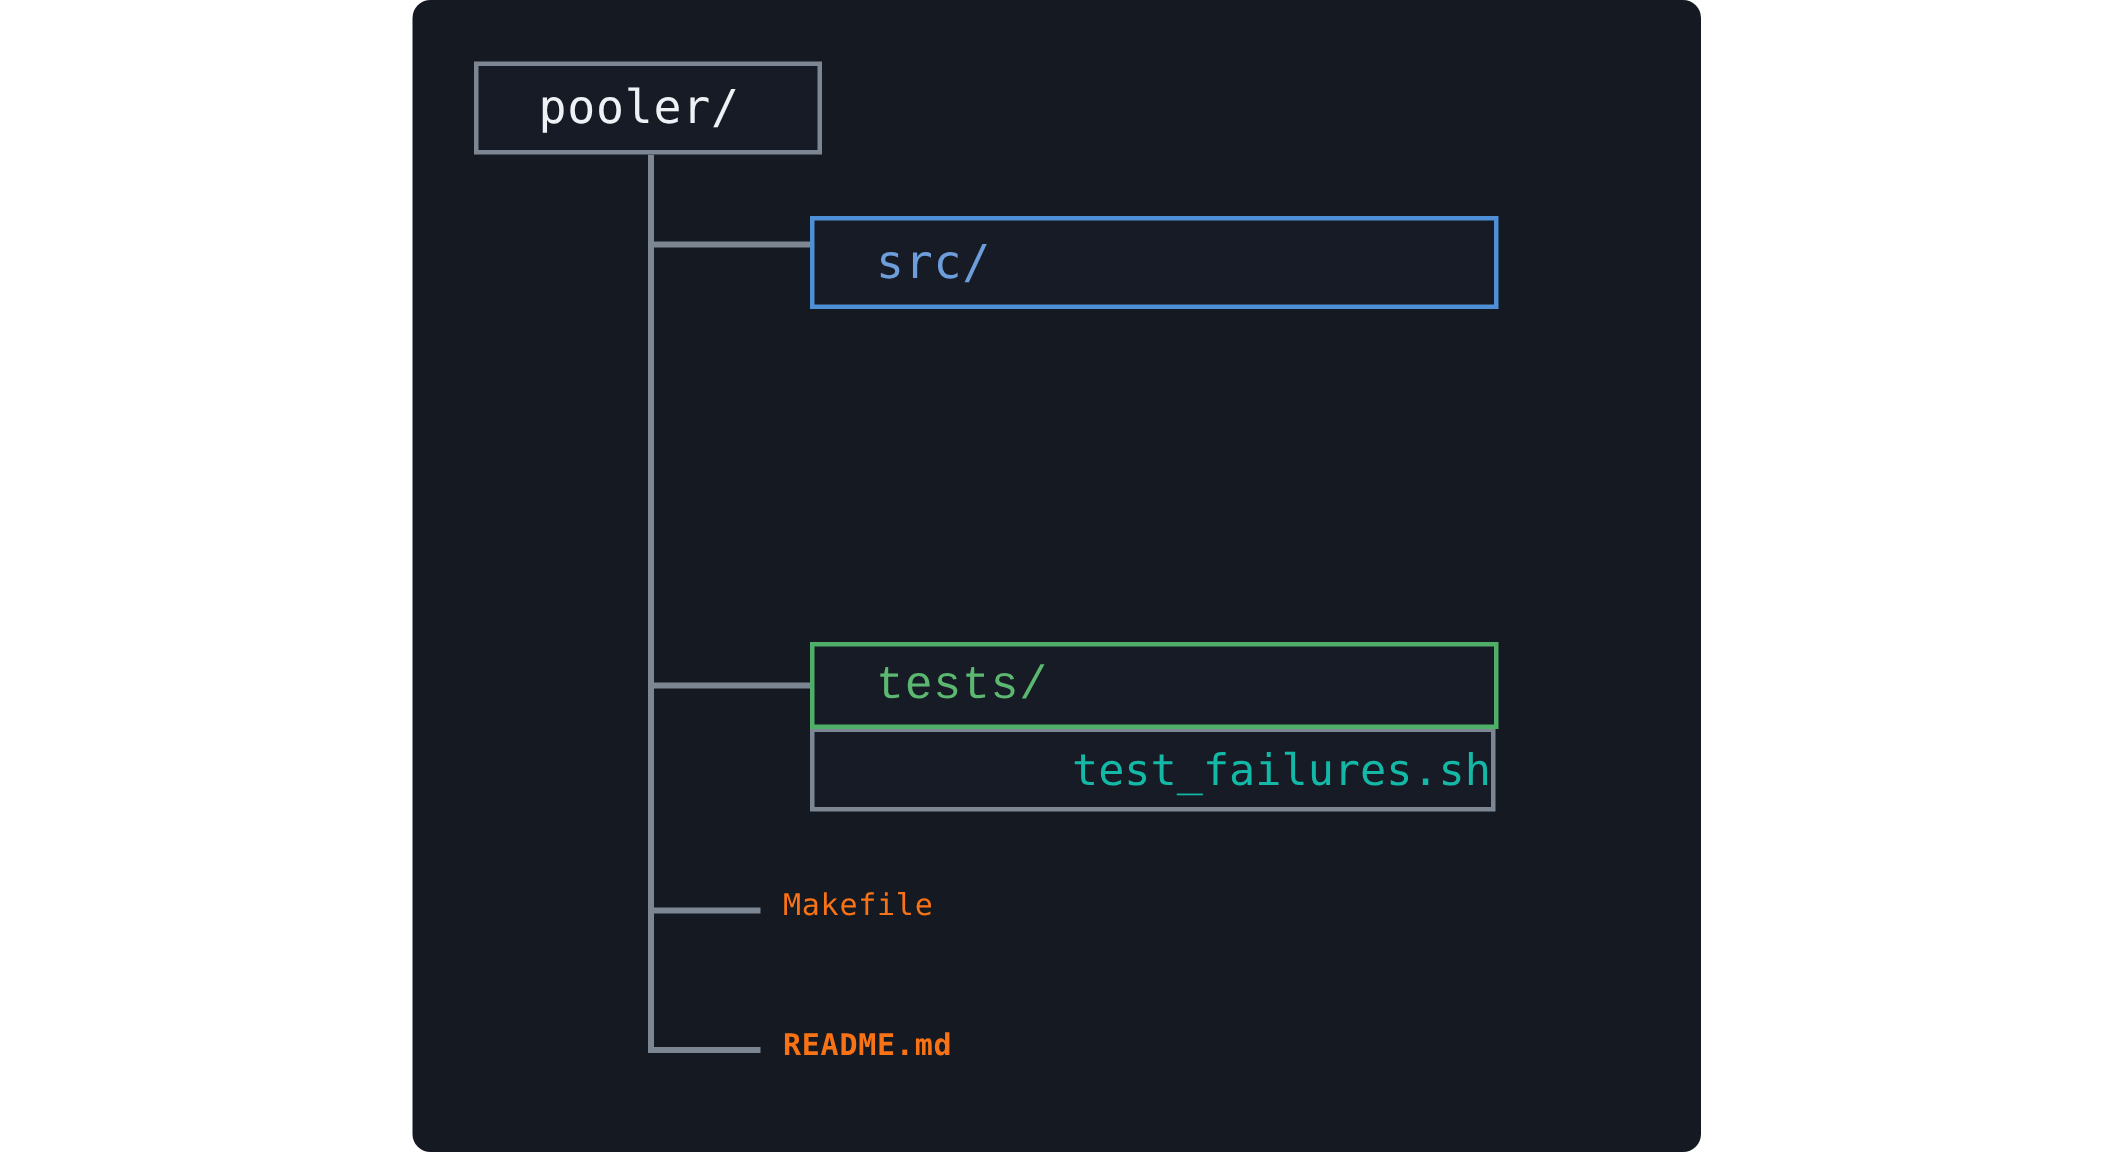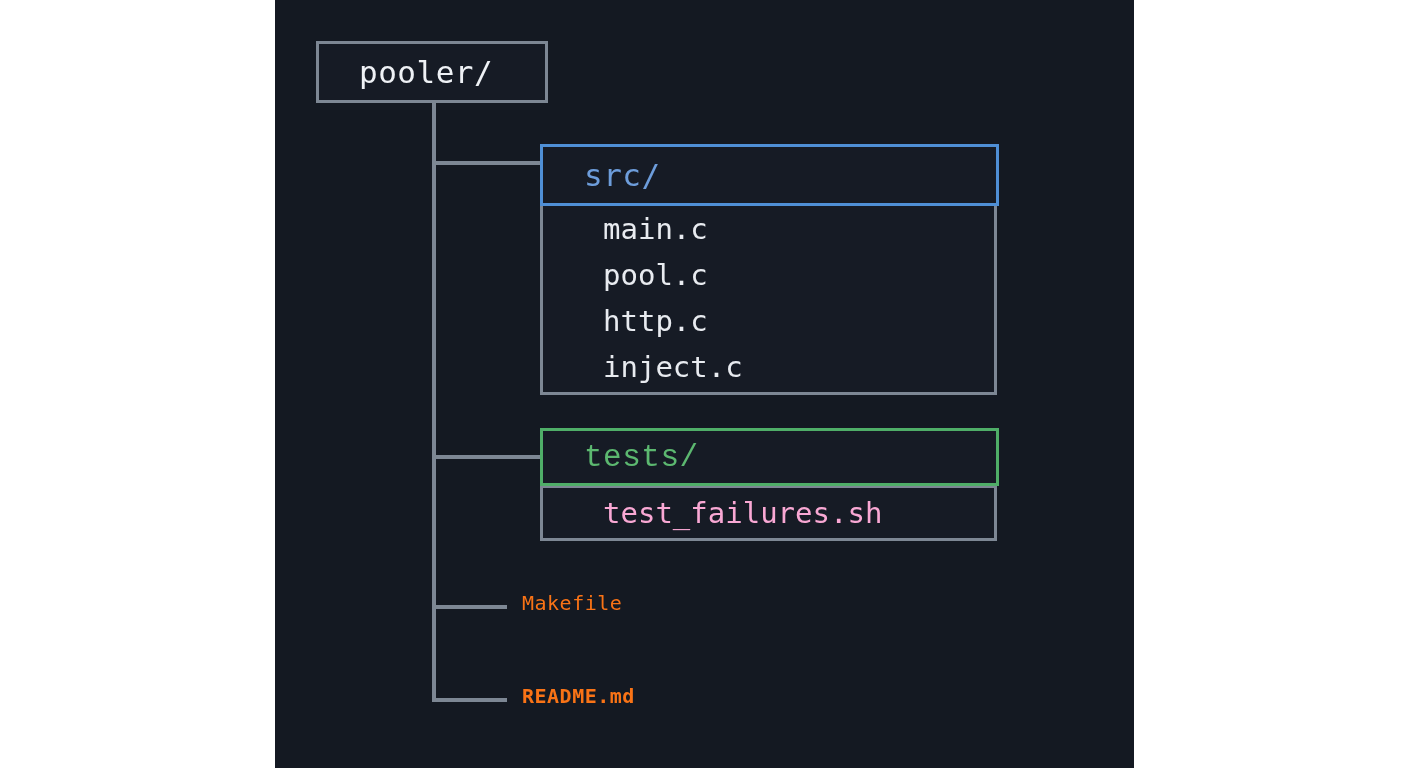--- a/index.html
+++ b/index.html
@@ -24,20 +24,21 @@
 
   
   #canvas {
     position: absolute;
     left: 275px;
     top: 0px;
     width: 859px;
     height: 768px;
     background: #141922;
     overflow: hidden;
+    border-radius: 12px;
   }
 
   
   .node-box {
     position: absolute;
     box-sizing: border-box;
     background: #161b25;
     display: flex;
     align-items: center;
   }
@@ -116,24 +117,25 @@
     left: 265px;
     top: 485px;
     width: 457px;
     height: 56px;
     border: 3px solid #7d8794;
     display: block;
     box-sizing: border-box;
   }
   #tests-body .file-row {
     font-size: 29px;
-    color: #f9a8d4;
+    color: #14b8a6;
     margin-left: 60px;
     line-height: 50px;
     white-space: pre;
+    text-align: right;
   }
 
   
   .leaf-label {
     position: absolute;
     font-size: 20px;
     color: #f97316;
     white-space: pre;
     letter-spacing: 0.5px;
   }
@@ -169,26 +171,20 @@
     <div class="line h" id="branch-make"></div>
     <div class="line h" id="branch-readme"></div>
 
     <div class="node-box" id="root-node">
       <span class="node-label">pooler/</span>
     </div>
 
     <div class="node-box" id="src-header">
       <span class="node-label">src/</span>
     </div>
-    <div class="node-box" id="src-body">
-      <div class="file-row">main.c</div>
-      <div class="file-row">pool.c</div>
-      <div class="file-row">http.c</div>
-      <div class="file-row">inject.c</div>
-    </div>
 
     <div class="node-box" id="tests-header">
       <span class="node-label">tests/</span>
     </div>
     <div class="node-box" id="tests-body">
       <div class="file-row">test_failures.sh</div>
     </div>
 
     <div class="leaf-label" id="leaf-makefile">Makefile</div>
     <div class="leaf-label" id="leaf-readme">README.md</div>

